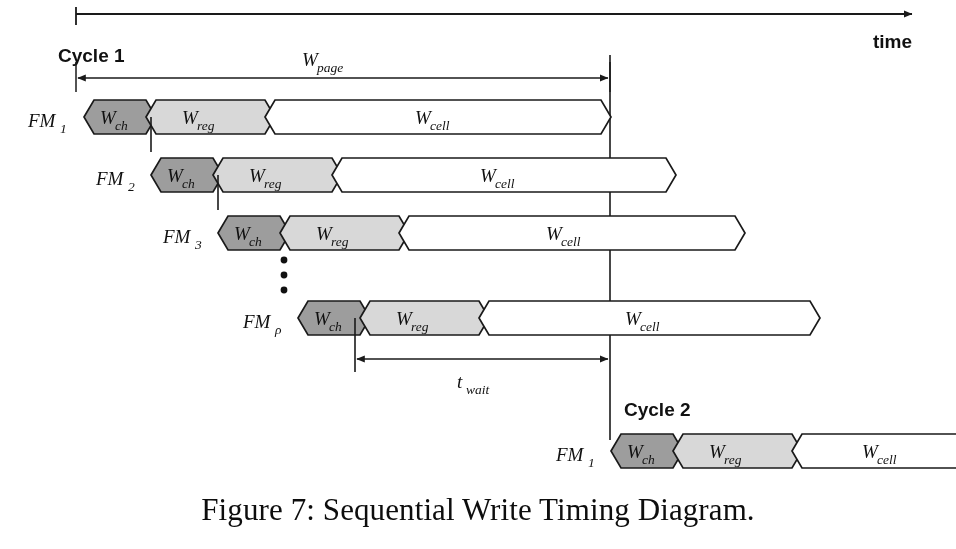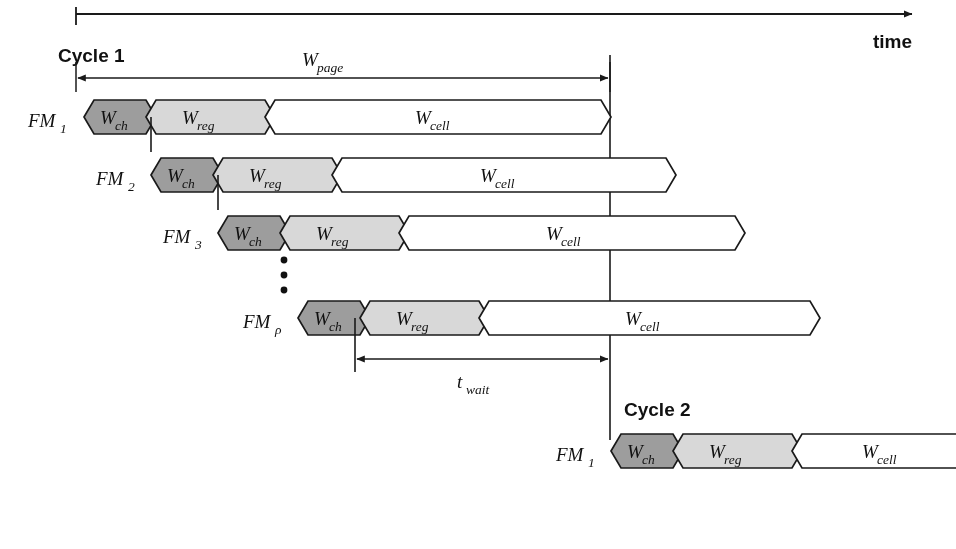--- a/index.html
+++ b/index.html
@@ -220,14 +220,15 @@
       <text class="lbl-math" x="709" y="458">W</text>
       <text class="lbl-math-sub" x="724" y="464">reg</text>
 
       <polygon class="hexline" fill="#ffffff" points="792,451 802,434 975,434 985,451 975,468 802,468"></polygon>
       <text class="lbl-math" x="862" y="458">W</text>
       <text class="lbl-math-sub" x="877" y="464">cell</text>
     </g>
 
   </svg>
 
+  <div id="caption">Figure 7: Sequential Write Timing Diagram.</div>
 
 </div>
 
 </body></html>

